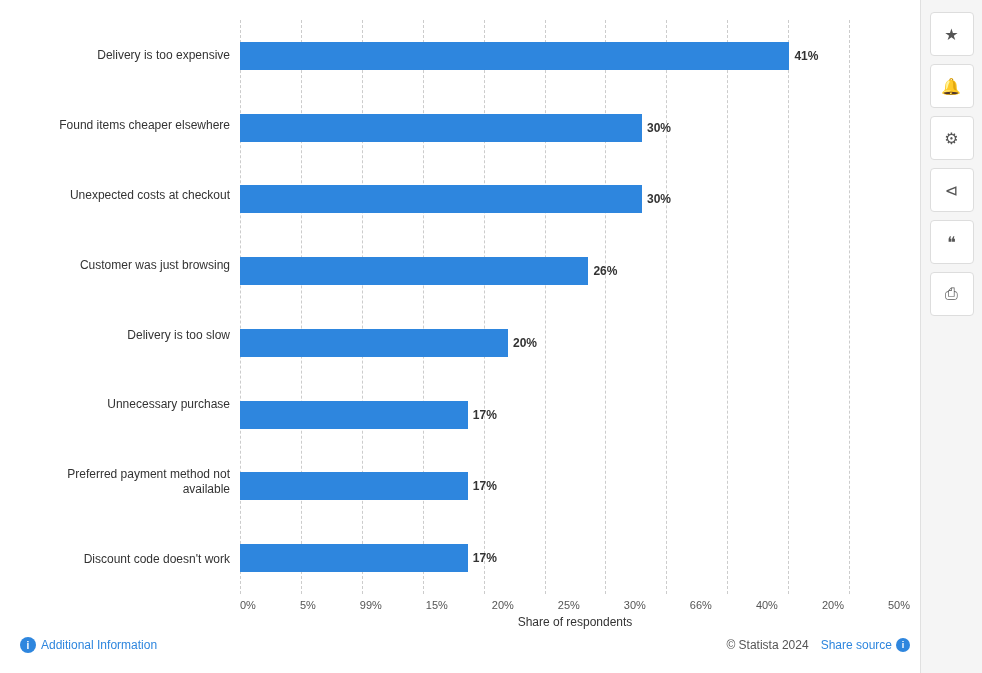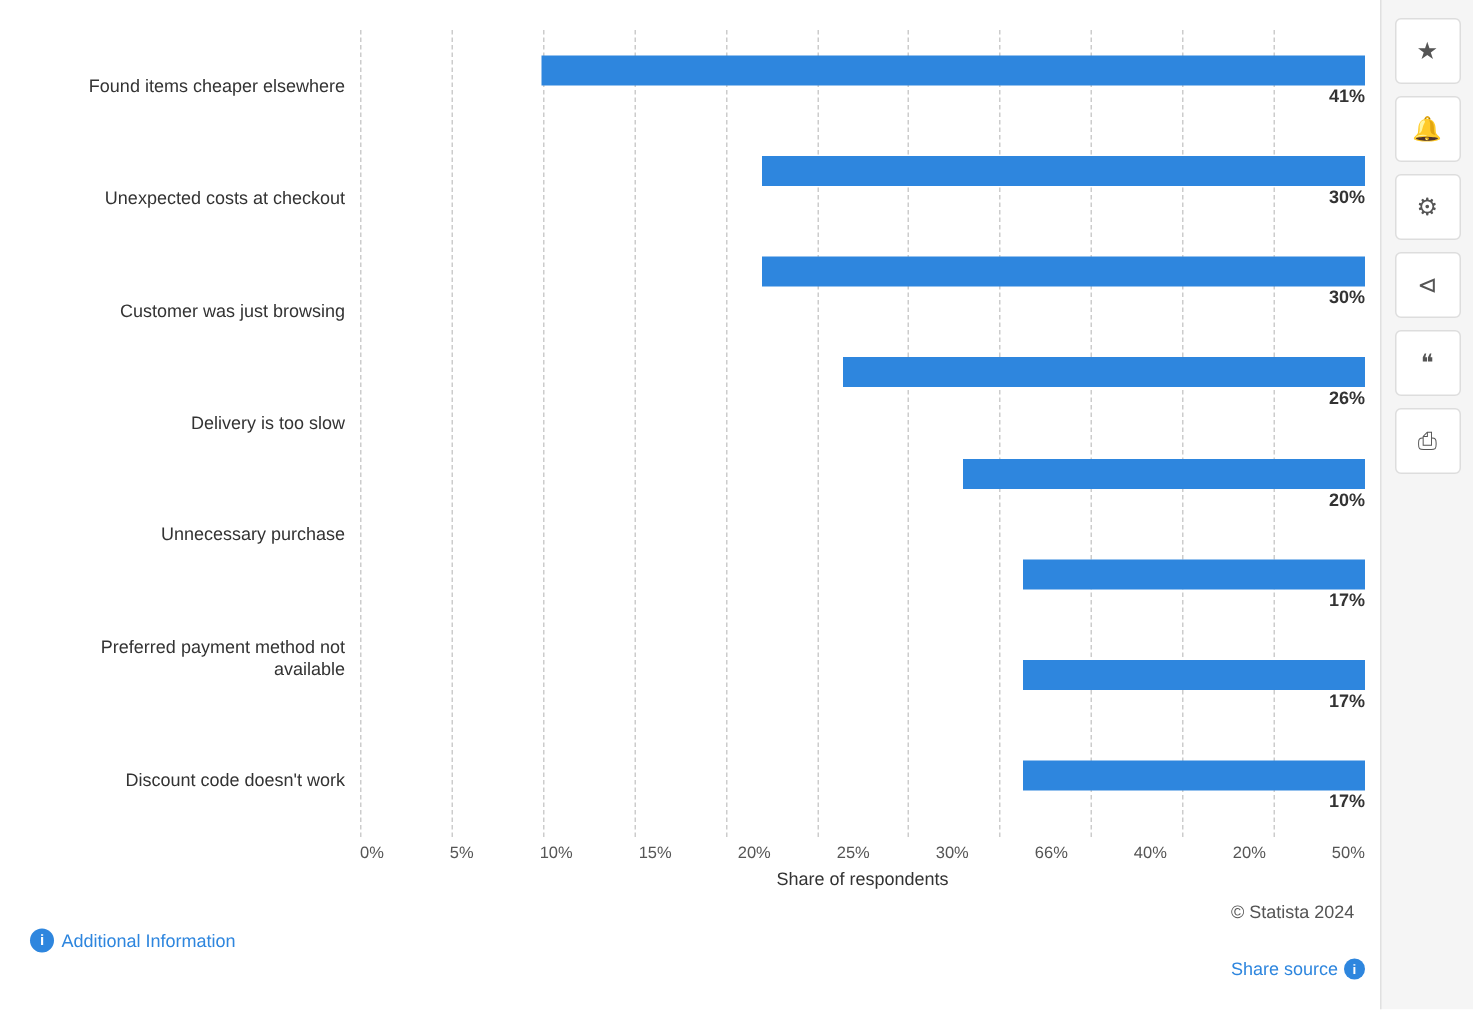--- a/index.html
+++ b/index.html
@@ -104,23 +104,22 @@
       flex: 1;
       display: flex;
       flex-direction: column;
       justify-content: space-around;
       position: relative;
       z-index: 2;
     }
 
     .bar-row {
       display: flex;
-      align-items: flex-end;
+      align-items: center;
       height: 34px;
-      flex-direction: column;
     }
 
     .bar {
       height: 28px;
       background: #2e86de;
       display: flex;
       align-items: center;
       padding-right: 0;
       position: relative;
     }
@@ -180,25 +179,24 @@
       color: white;
       display: flex;
       align-items: center;
       justify-content: center;
       font-size: 10px;
       font-weight: bold;
     }
 
     .footer-right {
       display: flex;
-      align-items: flex-start;
-      gap: 24px;
+      align-items: flex-end;
+      gap: 12px;
       color: #555;
       font-size: 12px;
-      flex-direction: column;
     }
 
     .footer-right .statista-badge {
       color: #555;
     }
 
     .footer-right .show-source {
       color: #2e86de;
       cursor: pointer;
       display: flex;
@@ -220,20 +218,21 @@
     }
   </style>
 </head>
 <body>
 
 <div class="main-container">
   <div class="chart-area">
     <div class="chart-wrapper">
       <div class="bars-section">
         <div class="y-labels" id="y-labels-container">
+        <div class="y-label">Delivery is too expensive</div>
             <div class="y-label">Found items cheaper elsewhere</div>
             <div class="y-label">Unexpected costs at checkout</div>
             <div class="y-label">Customer was just browsing</div>
             <div class="y-label">Delivery is too slow</div>
             <div class="y-label">Unnecessary purchase</div>
             <div class="y-label">Preferred payment method not available</div>
             <div class="y-label">Discount code doesn't work</div>
           </div>
         <div class="bars-and-grid">
           <div class="grid-lines" id="grid-lines-container">
@@ -282,21 +281,21 @@
                 <div class="bar" style="width: 34%;"></div>
                 <div class="bar-label">17%</div>
               </div>
             </div>
         </div>
       </div>
       <div class="x-axis-section">
         <div class="x-ticks" id="x-ticks-container">
         <div class="x-tick">0%</div>
             <div class="x-tick">5%</div>
-            <div class="x-tick">10%</div>
+            <div class="x-tick">99%</div>
             <div class="x-tick">15%</div>
             <div class="x-tick">20%</div>
             <div class="x-tick">25%</div>
             <div class="x-tick">30%</div>
             <div class="x-tick">66%</div>
             <div class="x-tick">40%</div>
             <div class="x-tick">20%</div>
             <div class="x-tick">50%</div>
           </div>
         <div class="x-axis-label">Share of respondents</div>

